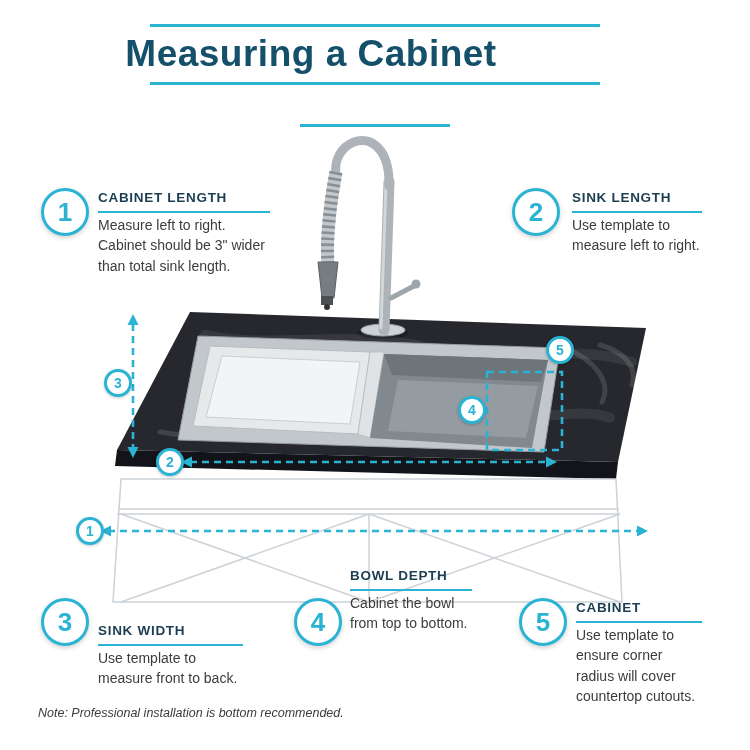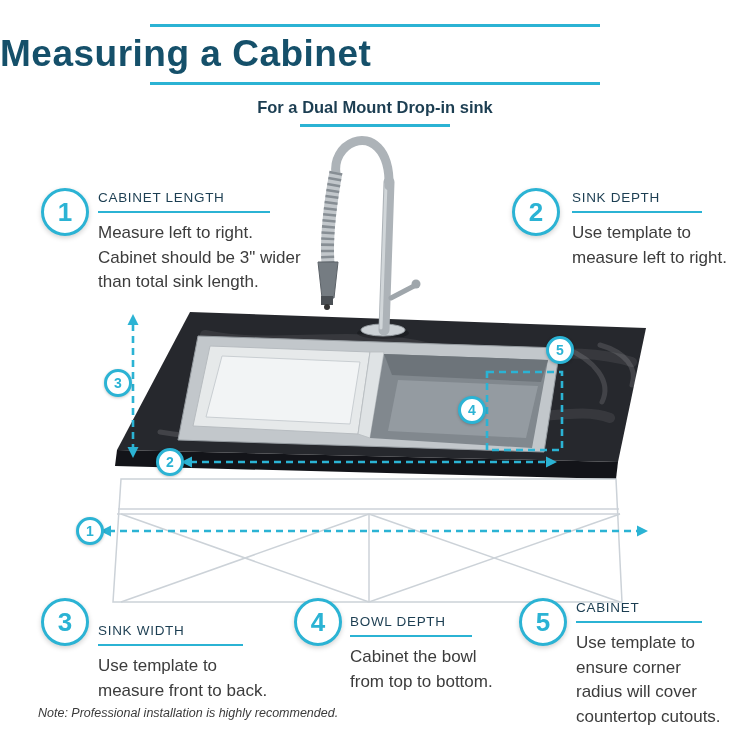--- a/index.html
+++ b/index.html
@@ -15,45 +15,45 @@
     position:relative;width:750px;height:750px;background:#ffffff;
     font-family:"Liberation Sans","DejaVu Sans",sans-serif;overflow:hidden;
     margin:0 auto;
   }
   svg.illus{position:absolute;left:0;top:0;z-index:1}
 
   
   .rule{position:absolute;background:var(--accent);z-index:2}
   .rule-top{left:150px;top:24px;width:450px;height:3px}
   .rule-bottom{left:150px;top:82px;width:450px;height:3px}
-  .page-title{position:absolute;left:0;top:33px;width:622px;
+  .page-title{position:absolute;left:0;top:33px;width:622px;text-align:center;
     font-size:37px;font-weight:bold;color:var(--title);letter-spacing:.5px;z-index:2}
   .page-subtitle{position:absolute;left:0;top:98px;width:750px;text-align:center;
     font-size:16.5px;font-weight:bold;color:var(--label);z-index:2}
   .sub-underline{left:300px;top:124px;width:150px;height:3px}
 
   
   .callout-circle{
     position:absolute;width:48px;height:48px;border-radius:50%;
     border:3.5px solid var(--accent);background:#fff;color:var(--accent);
     font-size:26px;font-weight:bold;display:flex;align-items:center;justify-content:center;
     box-shadow:0 2px 5px rgba(0,0,0,.18);z-index:3;
   }
   .callout-body{position:absolute;z-index:3}
   .callout-head{
-    font-size:13.5px;font-weight:normal;letter-spacing:.7px;color:var(--label);
+    font-size:13.5px;font-weight:bold;letter-spacing:.7px;color:var(--label);
     border-bottom:2.5px solid var(--accent);padding-bottom:6px;white-space:nowrap;
   }
   .callout-text{
-    margin-top:8px;font-size:17px;line-height:1.45;color:var(--body);white-space:pre-line;
+    margin-top:2px;font-size:14px;line-height:1.45;color:var(--body);white-space:pre-line;
   }
   .cc1{left:41px;top:188px} .cb1{left:98px;top:190px}.cb1 .callout-head{width:172px}
   .cc2{left:512px;top:188px}.cb2{left:572px;top:190px}.cb2 .callout-head{width:130px}
   .cc3{left:41px;top:598px} .cb3{left:98px;top:623px}.cb3 .callout-head{width:145px}
-  .cc4{left:294px;top:598px}.cb4{left:350px;top:614px}.cb4 .callout-head{width:122px}
+  .cc4{left:294px;top:598px}.cb4{left:350px;top:568px}.cb4 .callout-head{width:122px}
   .cc5{left:519px;top:598px}.cb5{left:576px;top:600px}.cb5 .callout-head{width:126px}
 
   
   .marker{
     position:absolute;width:28px;height:28px;border-radius:50%;
     border:3px solid var(--accent);background:#fff;color:var(--accent);
     font-size:14px;font-weight:bold;display:flex;align-items:center;justify-content:center;
     box-shadow:0 1px 3px rgba(0,0,0,.22);z-index:3;
   }
   .m1{left:76px;top:517px}
@@ -138,34 +138,33 @@
 
       <line class="meas" x1="108" y1="531" x2="640" y2="531"></line>
       <polygon class="meas-arrow" points="100,531 111,525.5 111,536.5"></polygon>
       <polygon class="meas-arrow" points="648,531 637,525.5 637,536.5"></polygon>
     </g>
   </svg>
 
   <div class="rule rule-top"></div>
   <h1 class="page-title">Measuring a Cabinet</h1>
   <div class="rule rule-bottom"></div>
-  <h2 class="page-subtitle">For a Dual Mount Drop-in sink</h2>
   <div class="rule sub-underline"></div>
 
   <div class="callout-circle cc1">1</div>
   <div class="callout-body cb1">
     <div class="callout-head">CABINET LENGTH</div>
     <div class="callout-text">Measure left to right.
 Cabinet should be 3" wider
 than total sink length.</div>
   </div>
 
   <div class="callout-circle cc2">2</div>
   <div class="callout-body cb2">
-    <div class="callout-head">SINK DEPTH</div>
+    <div class="callout-head">SINK LENGTH</div>
     <div class="callout-text">Use template to
 measure left to right.</div>
   </div>
 
   <div class="callout-circle cc3">3</div>
   <div class="callout-body cb3">
     <div class="callout-head">SINK WIDTH</div>
     <div class="callout-text">Use template to
 measure front to back.</div>
   </div>
@@ -185,15 +184,15 @@
 radius will cover
 countertop cutouts.</div>
   </div>
 
   <div class="marker m1">1</div>
   <div class="marker m2">2</div>
   <div class="marker m3">3</div>
   <div class="marker m4">4</div>
   <div class="marker m5">5</div>
 
-  <div class="note">Note: Professional installation is highly recommended.</div>
+  <div class="note">Note: Professional installation is bottom recommended.</div>
 
 </div>
 
 </body></html>

